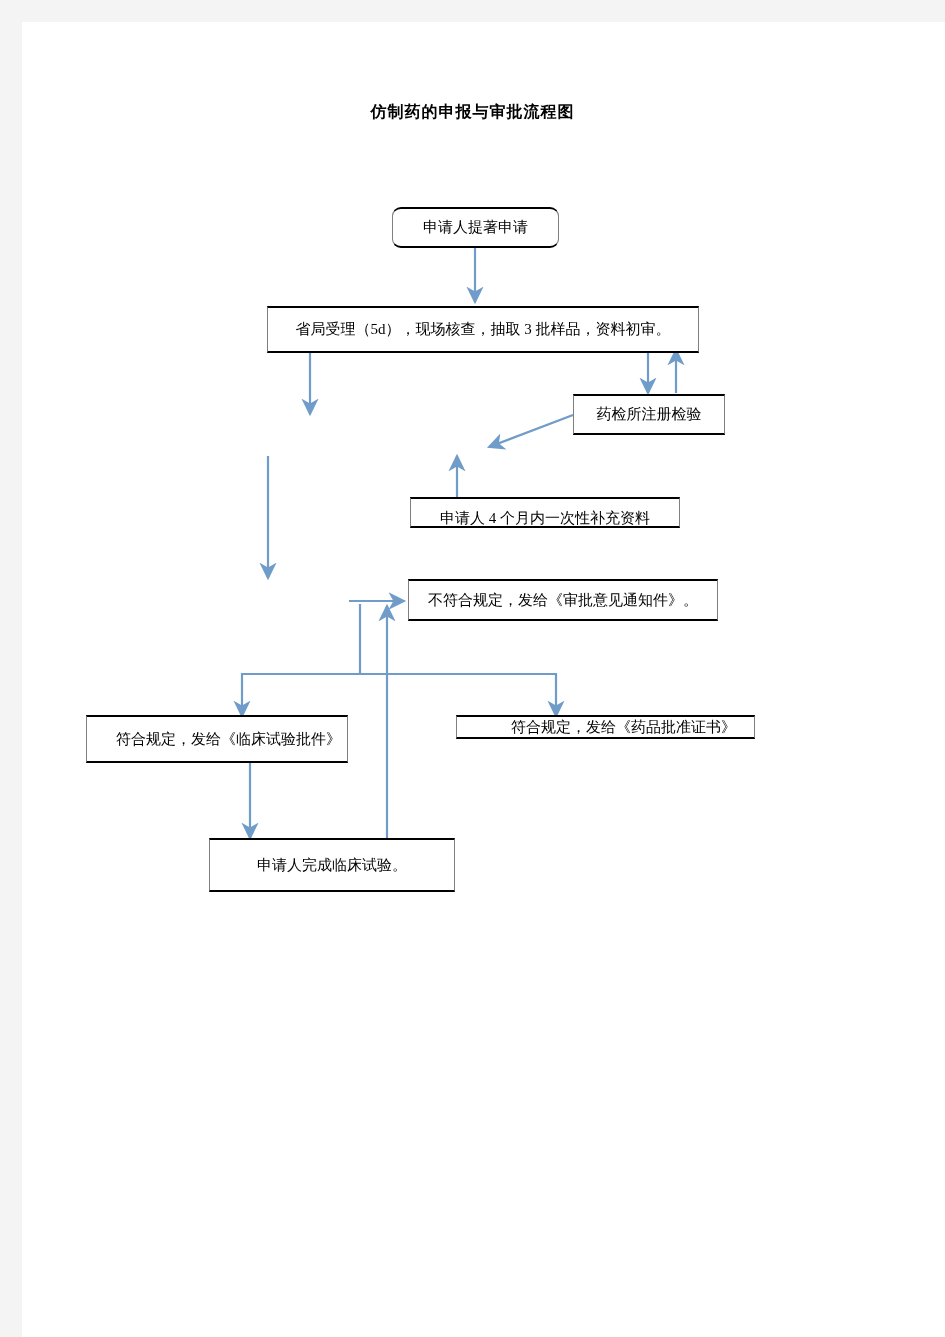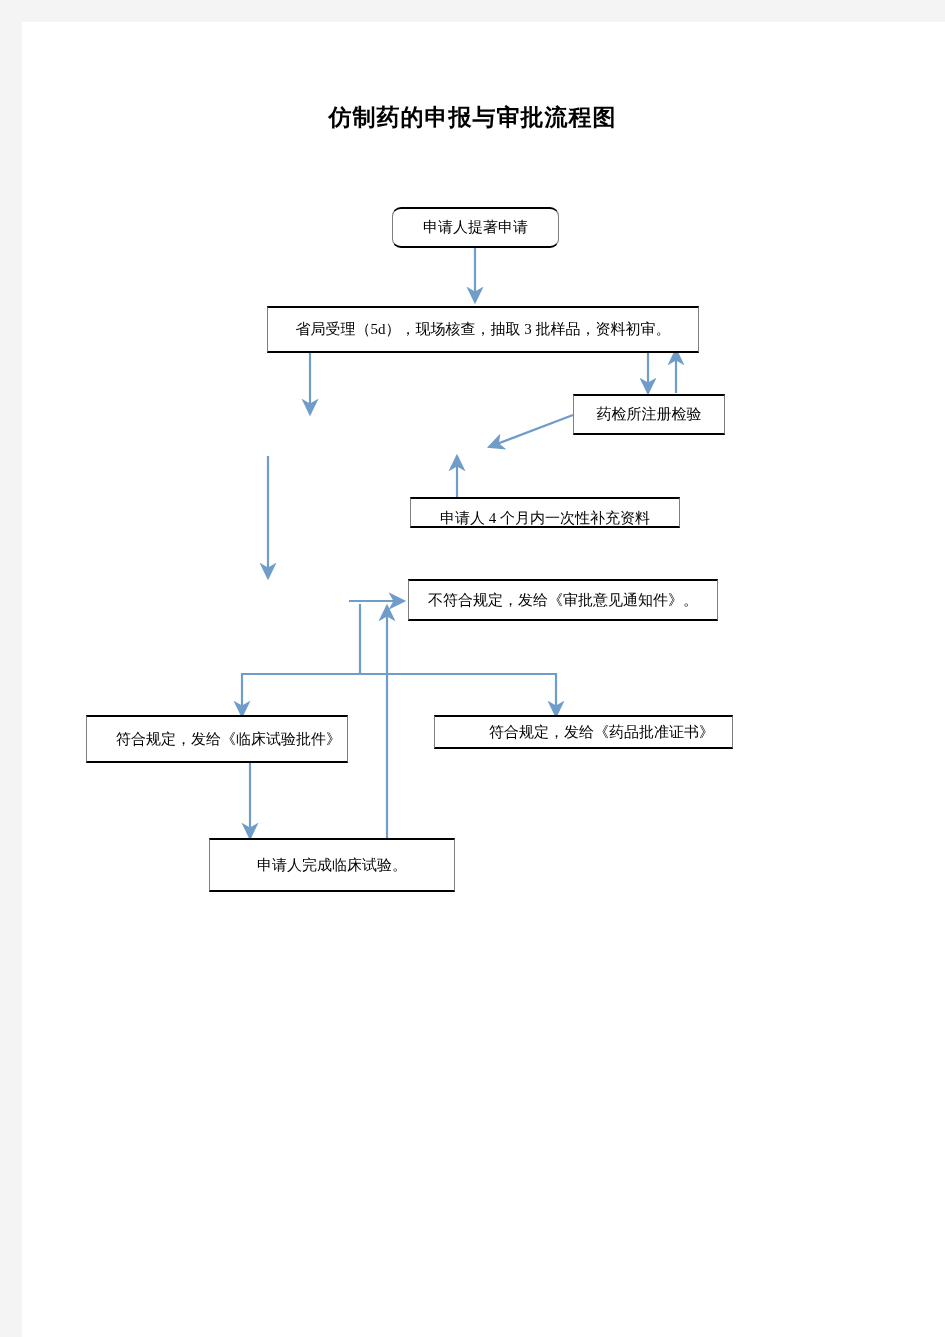--- a/index.html
+++ b/index.html
@@ -27,21 +27,21 @@
     top: 0;
     width: 945px;
     height: 1337px;
   }
   .title {
     position: absolute;
     left: 0;
     top: 102px;
     width: 945px;
     text-align: center;
-    font-size: 23px;
+    font-size: 16px;
     font-weight: bold;
     letter-spacing: 1px;
     color: #000;
     font-family: "Liberation Serif", "DejaVu Serif", serif;
   }
   .node {
     position: absolute;
     box-sizing: border-box;
     background: #ffffff;
     border: 1px solid #7f7f7f;
@@ -128,20 +128,20 @@
 
 
   <div class="node" style="left:408px; top:579px; width:310px; height:42px;">
     <span class="txt">不符合规定，发给《审批意见通知件》。</span>
   </div>
 
   <div class="node" style="left:86px; top:715px; width:262px; height:48px;justify-content:flex-end;">
     <span class="txt">符合规定，发给《临床试验批件》</span>
   </div>
 
-  <div class="node" style="left:434px; top:715px; width:299px; height:34px;padding-left:36px;">
+  <div class="node" style="left:456px; top:715px; width:299px; height:24px;padding-left:36px;">
     <span class="txt">符合规定，发给《药品批准证书》</span>
   </div>
 
   <div class="node" style="left:209px; top:838px; width:246px; height:54px;">
     <span class="txt">申请人完成临床试验。</span>
   </div>
 </div>
 
 </body></html>

